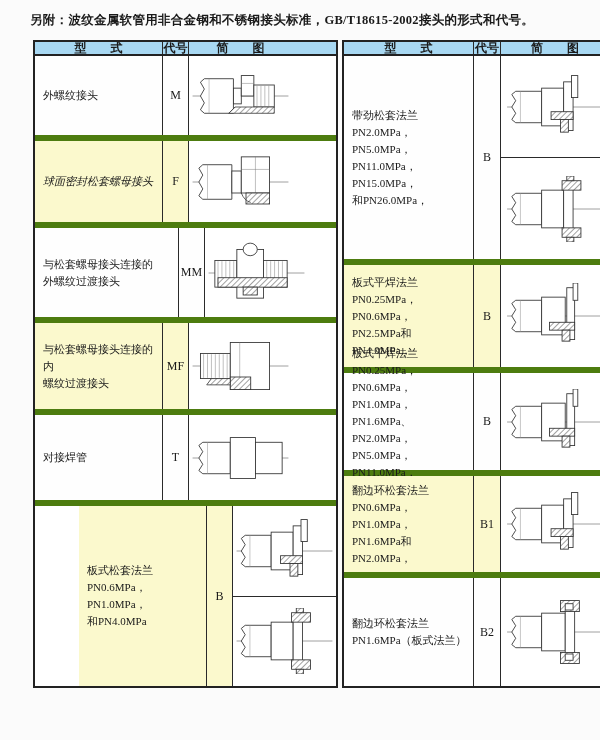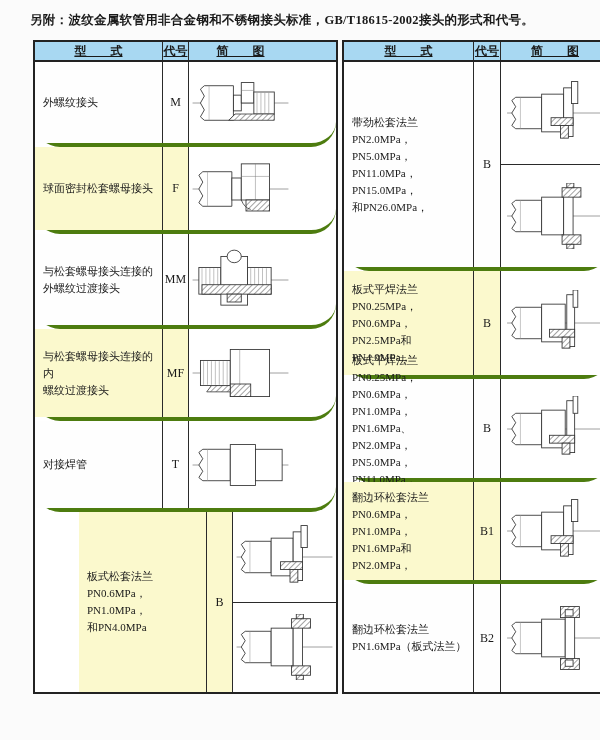--- a/index.html
+++ b/index.html
@@ -6,24 +6,24 @@
   body{
     width:600px;height:740px;position:relative;background:#fbfbfb;
     font-family:"Liberation Serif","DejaVu Serif",serif;color:#1a1a1a;overflow:hidden;
   }
   .title{
     position:absolute;left:30px;top:12px;font-size:12.5px;font-weight:bold;
     letter-spacing:0.3px;white-space:nowrap;
   }
   .tables{position:absolute;left:33px;top:40px;display:flex;gap:4px;align-items:flex-start;}
   .tbl{border:2px solid var(--bd,#222);background:#fff;}
-  .hdr{display:flex;background:var(--hdr,#a8d8f2);border-bottom:2px solid var(--bd,#222);height:20px;box-sizing:border-box;text-decoration:underline;}
+  .hdr{display:flex;background:var(--hdr,#a8d8f2);border-bottom:2px solid var(--bd,#222);height:14px;box-sizing:border-box;}
   .hcell{display:flex;align-items:center;justify-content:center;font-size:12px;font-weight:bold;box-sizing:border-box;}
   .row{display:flex;box-sizing:border-box;}
-  .row:not(:last-child){border-bottom:4px solid #4d7c0f;border-radius:25px;}
+  .row:not(:last-child){border-bottom:6px solid #4d7c0f;}
   .c-type,.c-code,.c-sketch{box-sizing:border-box;}
   .c-type{
     border-right:1px solid #2a2a2a;display:flex;flex-direction:column;justify-content:center;
     padding:2px 4px 2px 8px;font-size:11px;line-height:17px;background:#fefefe;
   }
   .c-code{
     border-right:1px solid #2a2a2a;display:flex;align-items:center;justify-content:center;
     font-size:12px;background:#fefefe;
   }
   .c-sketch{display:flex;flex-direction:column;background:#fff;}
@@ -72,21 +72,21 @@
                 <line x1="86" y1="29" x2="86" y2="55" stroke="#777" stroke-width="0.6"></line>
                 <line x1="91" y1="29" x2="91" y2="55" stroke="#777" stroke-width="0.6"></line>
                 <line x1="96" y1="29" x2="96" y2="55" stroke="#777" stroke-width="0.6"></line>
                 <line x1="101" y1="29" x2="101" y2="55" stroke="#777" stroke-width="0.6"></line>
                 <polygon points="58,56 108,56 108,64 50,64" fill="url(#hpat)" stroke="#333" stroke-width="1"></polygon>
               </svg>
             </div>
           </div>
         </div>
         <div class="row hl" style="height: 87px;">
-          <div class="c-type" style="width: 128px;">
+          <div class="c-type" style="width: 128px; font-style: italic;">
             <div>球面密封松套螺母接头</div>
           </div>
           <div class="c-code" style="width: 26px;">
             <span>F</span>
           </div>
           <div class="c-sketch" style="width: 103px;">
             <div class="dia">
               <svg viewBox="0 0 130 84" width="106" height="66">
                 <line x1="4" y1="42" x2="126" y2="42" stroke="#666" stroke-width="0.8"></line>
                 <path d="M 17,20 H 54 V 64 H 17 L 12,59.6 L 17,50.8 L 12,42 L 17,33.2 L 12,24.4 Z" fill="#fff" stroke="#333" stroke-width="1.1"></path>
@@ -95,21 +95,21 @@
                 <rect x="66" y="10" width="36" height="46" fill="#fff" stroke="#333" stroke-width="1.1"></rect>
                 <line x1="66" y1="26" x2="102" y2="26" stroke="#777" stroke-width="0.6"></line>
                 <line x1="84" y1="10" x2="84" y2="56" stroke="#777" stroke-width="0.6"></line>
                 <rect x="72" y="56" width="30" height="14" fill="url(#hpat)" stroke="#333" stroke-width="1.1"></rect>
                 <path d="M66,56 Q70,66 78,68" fill="none" stroke="#333" stroke-width="1"></path>
               </svg>
             </div>
           </div>
         </div>
         <div class="row" style="height: 95px;">
-          <div class="c-type" style="width: 128px;">
+          <div class="c-type" style="width: 144px;">
             <div>与松套螺母接头连接的</div>
             <div>外螺纹过渡接头</div>
           </div>
           <div class="c-code" style="width: 26px;">
             <span>MM</span>
           </div>
           <div class="c-sketch" style="width: 103px;">
             <div class="dia">
               <svg viewBox="0 0 130 84" width="106" height="66">
                 <line x1="4" y1="42" x2="126" y2="42" stroke="#666" stroke-width="0.8"></line>

